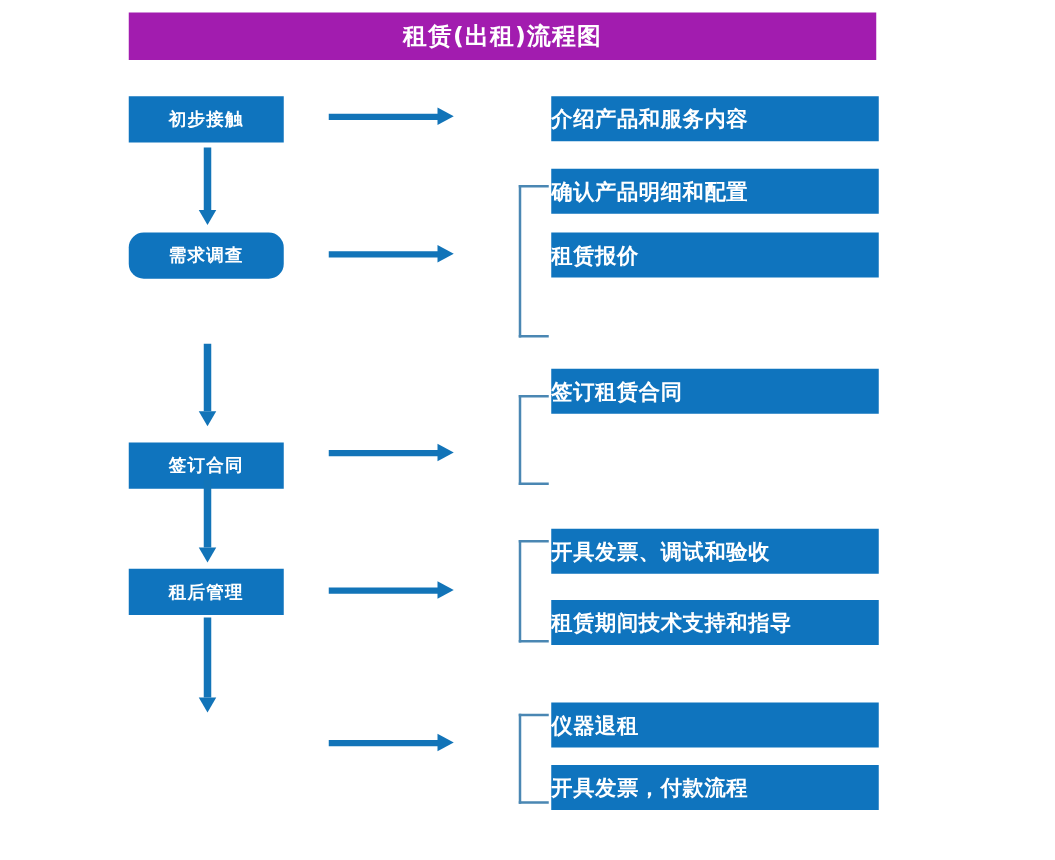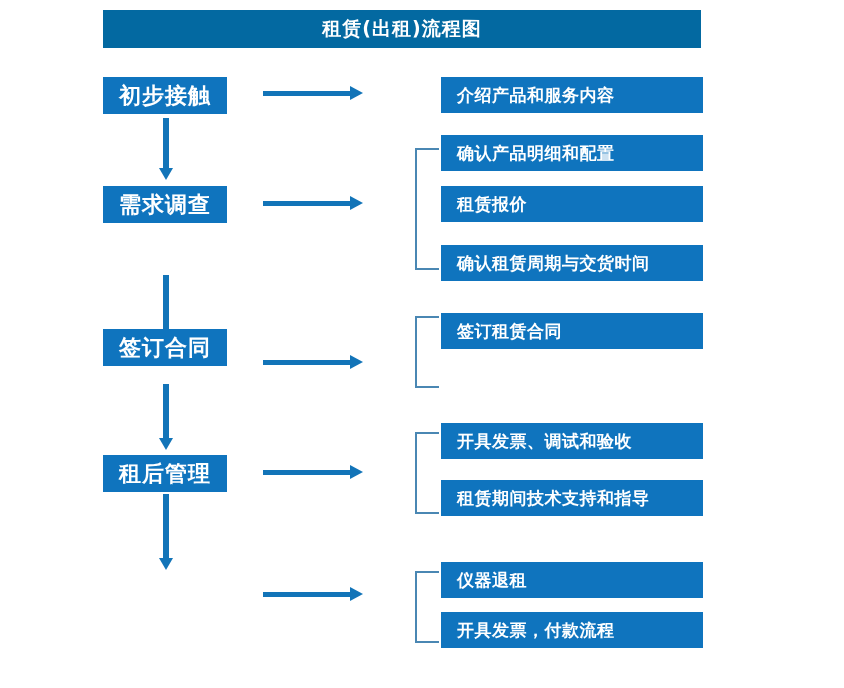--- a/index.html
+++ b/index.html
@@ -23,21 +23,21 @@
     height: 688px;
   }
 
   
   .title-bar {
     position: absolute;
     left: 103px;
     top: 10px;
     width: 598px;
     height: 38px;
-    background: #0369a1;
+    background: #a21caf;
     color: #ffffff;
     font-size: 19px;
     font-weight: bold;
     display: flex;
     align-items: center;
     justify-content: center;
     letter-spacing: 1px;
   }
 
   
@@ -47,31 +47,30 @@
     color: #ffffff;
     font-weight: bold;
     display: flex;
     align-items: center;
     box-sizing: border-box;
   }
   .box-left {
     width: 124px;
     height: 37px;
     left: 103px;
-    font-size: 22px;
+    font-size: 14px;
     justify-content: center;
     letter-spacing: 1px;
   }
   .box-right {
     width: 262px;
     height: 36px;
     left: 441px;
     font-size: 17px;
     justify-content: flex-start;
-    padding-left: 16px;
     letter-spacing: 0.5px;
   }
 
   
   .h-arrow {
     position: absolute;
     left: 263px;
     width: 100px;
     height: 14px;
   }
@@ -143,50 +142,49 @@
     <div class="head"></div>
   </div>
 
   <div class="box box-right" style="top:77px;">介绍产品和服务内容</div>
 
   <div class="v-arrow" style="top:118px; height:62px;">
     <div class="shaft" style="height:50px;"></div>
     <div class="head"></div>
   </div>
 
-  <div class="box box-left" style="top:186px;">需求调查</div>
+  <div class="box box-left" style="top:186px;border-radius:12px;">需求调查</div>
 
   <div class="h-arrow" style="top:196px;">
     <div class="shaft"></div>
     <div class="head"></div>
   </div>
 
   <div class="bracket" style="top:148px; height:122px;"></div>
 
   <div class="box box-right" style="top:186px;">租赁报价</div>
 
   <div class="box box-right" style="top:135px;">确认产品明细和配置</div>
 
-  <div class="box box-right" style="top:245px;">确认租赁周期与交货时间</div>
 
   <div class="v-arrow" style="top:275px; height:66px;">
     <div class="shaft" style="height:54px;"></div>
     <div class="head"></div>
   </div>
 
-  <div class="box box-left" style="top:329px;">签订合同</div>
+  <div class="box box-left" style="top:354px;">签订合同</div>
 
   <div class="h-arrow" style="top:355px;">
     <div class="shaft"></div>
     <div class="head"></div>
   </div>
 
   <div class="bracket" style="top:316px; height:72px;"></div>
 
-  <div class="box box-right" style="top:313px;">签订租赁合同</div>
+  <div class="box box-right" style="top:295px;">签订租赁合同</div>
 
 
   <div class="v-arrow" style="top:384px; height:66px;">
     <div class="shaft" style="height:54px;"></div>
     <div class="head"></div>
   </div>
 
   <div class="box box-left" style="top:455px;">租后管理</div>
 
   <div class="h-arrow" style="top:465px;">

